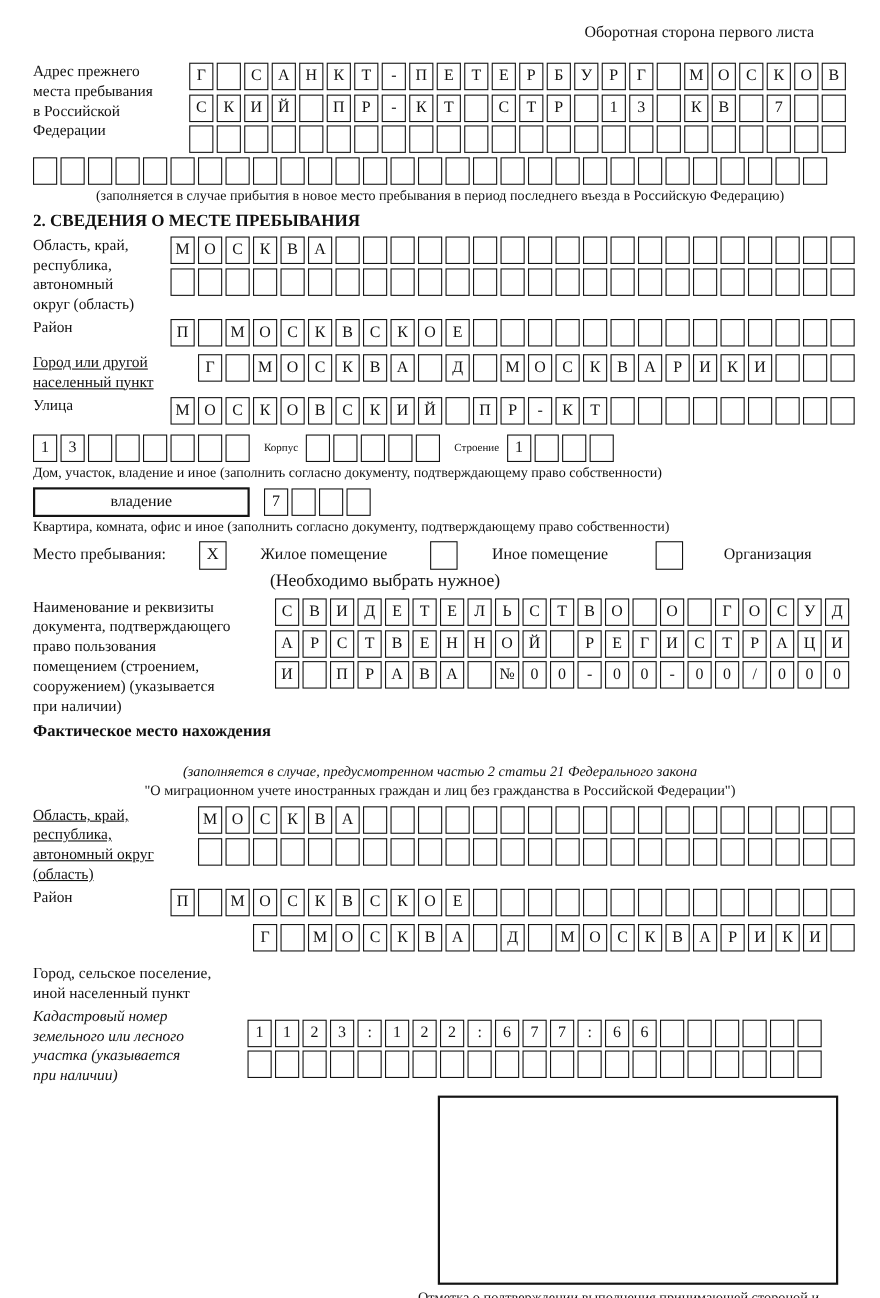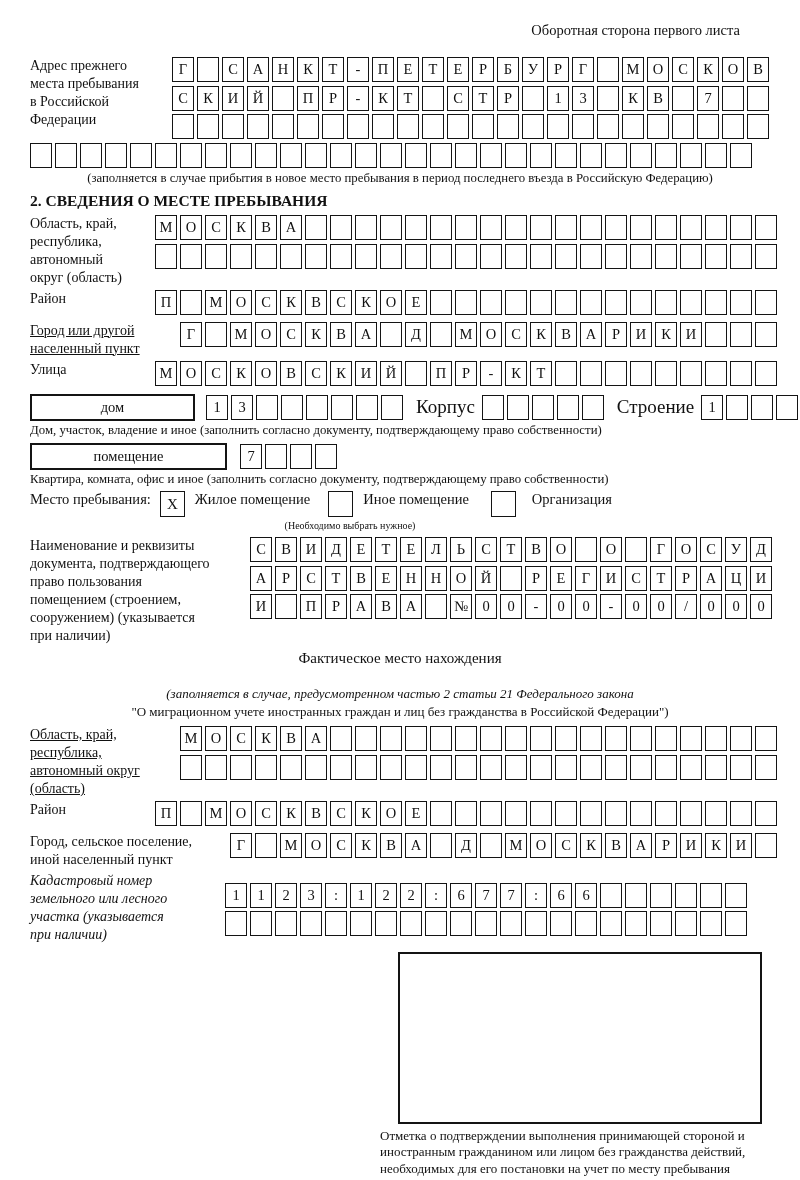--- a/index.html
+++ b/index.html
@@ -8,47 +8,47 @@
     padding:22px 30px 0 30px;
     font-family:"Liberation Serif","DejaVu Serif",serif;
     color:#111;overflow:hidden;
   }
   .back-note{text-align:right;font-size:14.5px;padding-right:30px;}
   .sec1{display:flex;margin-top:18px;}
   .flabel{font-size:14px;line-height:18px;white-space:pre-line;flex:0 0 auto;}
   .lbl142{width:142px;}
   .lbl125{width:125px;}
   .lbl150{width:150px;text-decoration:underline;}
-  .lbl200{width:200px;}
+  .lbl200{width:200px;margin-top:37px;}
   .lbl195{width:195px;font-style:italic;}
   .lbl220{width:220px;}
   .rows{display:flex;flex-direction:column;}
   .boxrow{display:flex;margin-bottom:3.5px;height:25px;}
   .cell{
     width:22px;height:25px;box-sizing:border-box;border:1.6px solid #141414;
     margin-right:3px;display:inline-flex;align-items:center;justify-content:center;
     font-size:14.5px;line-height:1;background:#fff;flex:0 0 auto;
   }
   .caption{font-size:12.8px;margin-top:1px;}
   .center{text-align:center;}
   .h2{font-weight:bold;font-size:15.5px;margin:6px 0 5px 0;}
   .field{display:flex;margin-bottom:3px;}
   .inline-row{display:flex;align-items:center;height:30px;margin-bottom:0;}
   .bigbox{box-sizing:border-box;border:2px solid #141414;height:27px;display:flex;
     align-items:center;justify-content:center;font-size:14.5px;background:#fff;flex:0 0 auto;}
   .housebox{width:165px;margin-right:11px;}
   .aptbox{width:197px;margin-right:13px;}
-  .smalllbl{font-size:19px;margin:0 7px 0 10px;flex:0 0 auto;}
-  .stayrow{display:flex;align-items:flex-start;font-size:14.5px;margin-top:4px;height:27px;}
+  .smalllbl{font-size:10px;margin:0 7px 0 10px;flex:0 0 auto;}
+  .stayrow{display:flex;align-items:center;font-size:14.5px;margin-top:4px;height:27px;gap:21px;}
   .cbox{width:25px;height:26px;box-sizing:border-box;border:1.6px solid #141414;
     display:inline-flex;align-items:center;justify-content:center;font-size:15px;
     margin:0 10px 0 9px;flex:0 0 auto;}
-  .stay-caption{width:640px;text-align:center;font-size:10px;margin-top:2px;}
+  .stay-caption{width:640px;text-align:center;font-size:16px;margin-top:2px;}
   .doc-field{margin-top:6px;}
-  .act-title{font-weight:normal;font-size:15px;text-align:center;margin-top:5px;}
+  .act-title{font-weight:bold;font-size:15px;margin-top:5px;}
   .act-cap{font-size:13px;text-align:center;margin-top:2px;}
   .act-cap-first{margin-top:19px;font-style:italic;}
   .cad-rows{margin-top:11px;}
   .stamp-box{margin-left:368px;margin-top:8px;width:364px;height:172px;
     box-sizing:border-box;border:2px solid #141414;background:#fff;}
   .stamp-caption{margin-left:350px;width:400px;text-align:left;font-size:13px;
     line-height:16.5px;margin-top:4px;}
   .mt6{margin-top:6px;}
 </style>
 </head>
@@ -327,21 +327,20 @@
       <span class="cell"></span>
       <span class="cell"></span>
       <span class="cell"></span>
       <span class="cell"></span>
       <span class="cell"></span>
       <span class="cell"></span>
     </div>
 </div>
 
 <div class="inline-row">
-  <div class="bigbox housebox">дом</div>
   <div class="boxrow" style="margin-bottom:0">
       <span class="cell">1</span>
       <span class="cell">3</span>
       <span class="cell"></span>
       <span class="cell"></span>
       <span class="cell"></span>
       <span class="cell"></span>
       <span class="cell"></span>
       <span class="cell"></span>
     </div>
@@ -357,21 +356,21 @@
   <div class="boxrow" style="margin-bottom:0">
       <span class="cell">1</span>
       <span class="cell"></span>
       <span class="cell"></span>
       <span class="cell"></span>
     </div>
 </div>
 <div class="caption">Дом, участок, владение и иное (заполнить согласно документу, подтверждающему право собственности)</div>
 
 <div class="inline-row" style="margin-top:3px">
-  <div class="bigbox aptbox">помещение</div>
+  <div class="bigbox aptbox">владение</div>
   <div class="boxrow" style="margin-bottom:0">
       <span class="cell">7</span>
       <span class="cell"></span>
       <span class="cell"></span>
       <span class="cell"></span>
     </div>
 </div>
 <div class="caption">Квартира, комната, офис и иное (заполнить согласно документу, подтверждающему право собственности)</div>
 
 <div class="stayrow">

